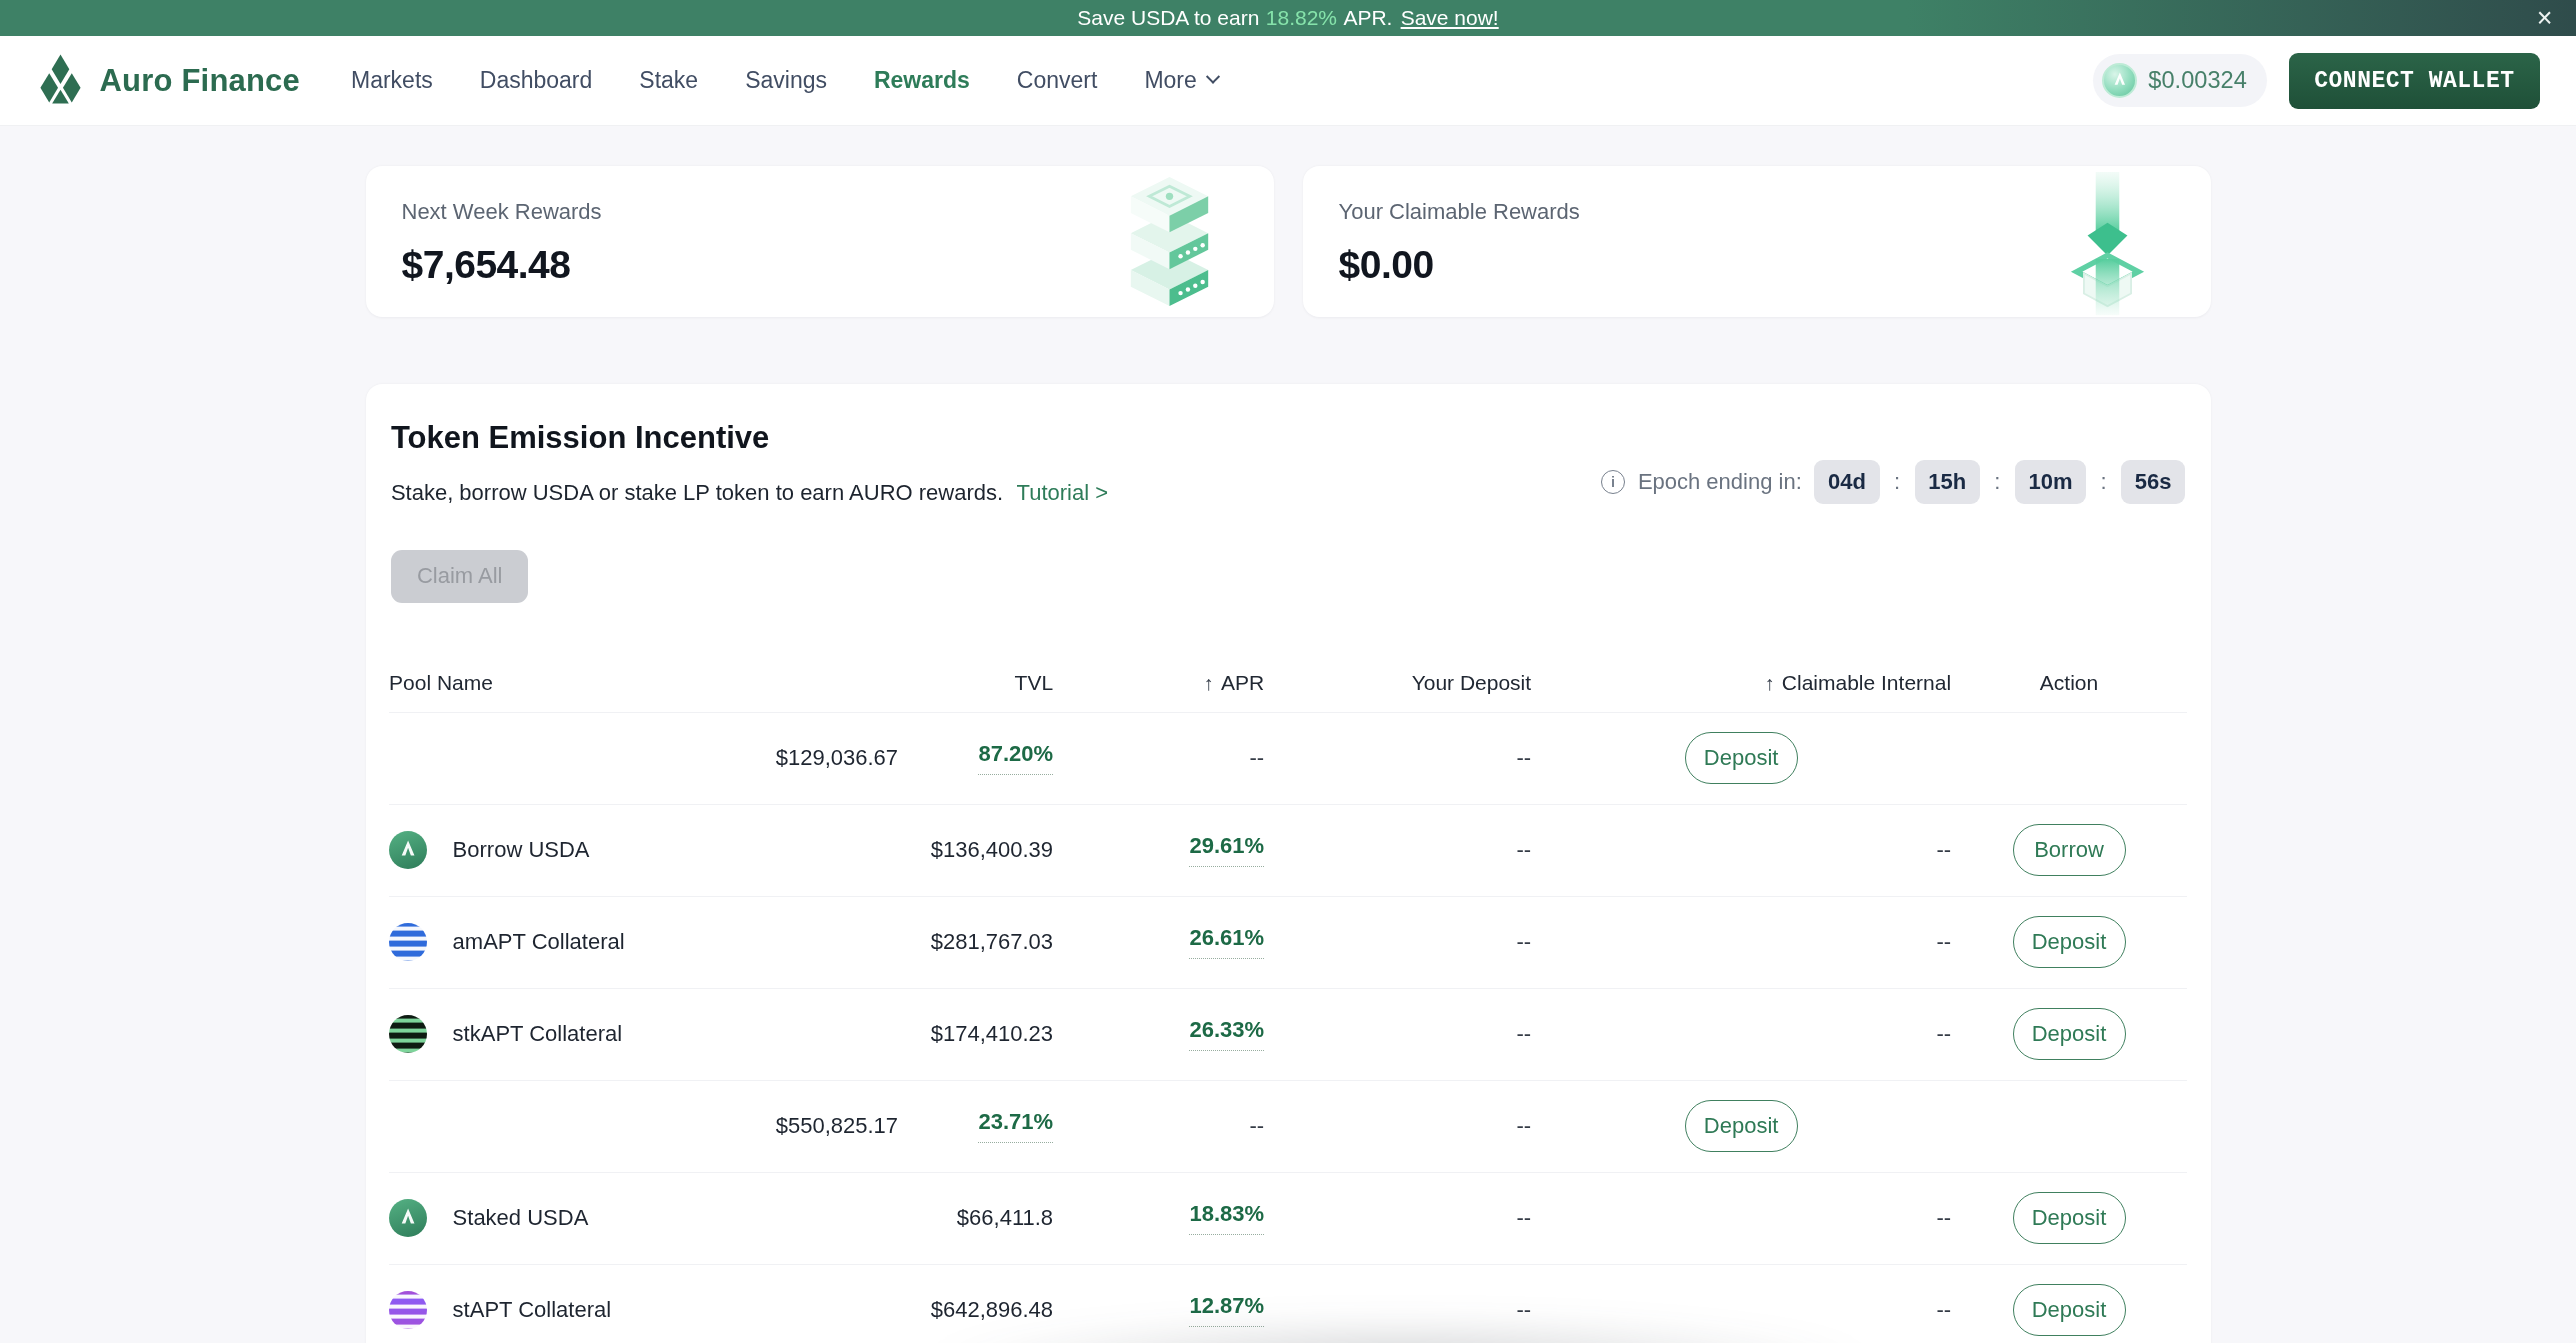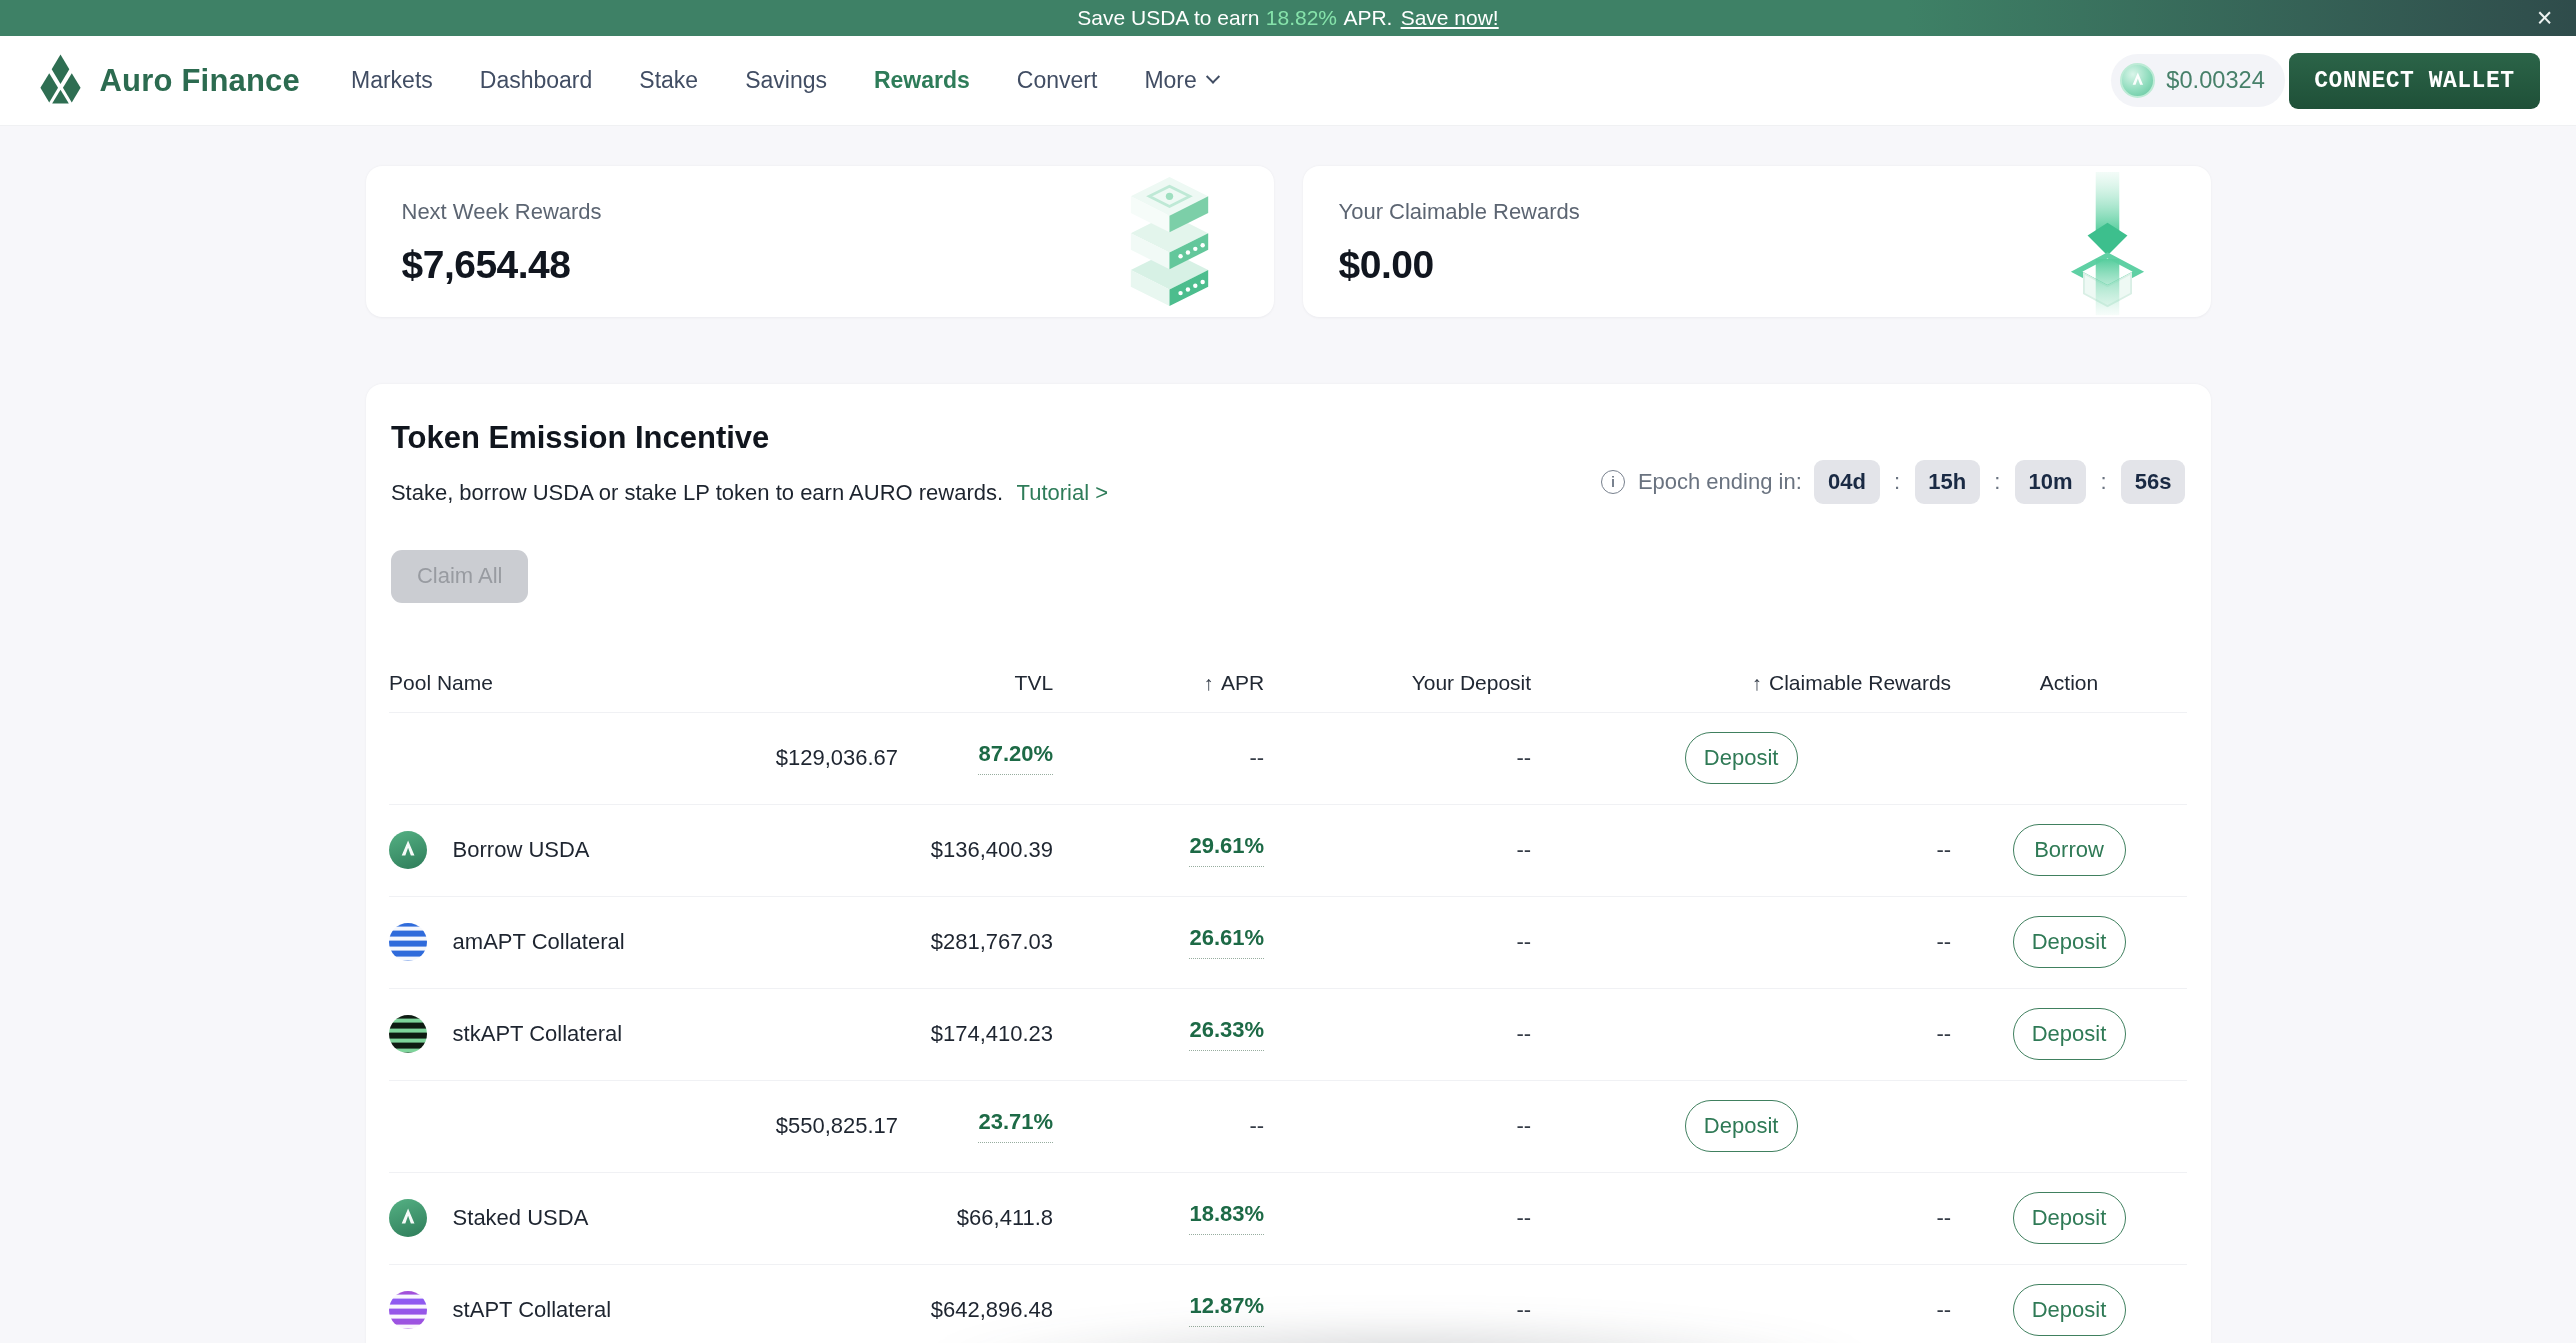--- a/index.html
+++ b/index.html
@@ -19,21 +19,21 @@
   
   .header { height:90px; background:#fff; display:flex; align-items:center; padding:0 36px;
             border-bottom:0.9px solid #f0f1f3; }
   .brand { display:flex; align-items:center; gap:14.5px; cursor:pointer; }
   .brand-name { font-size:31px; font-weight:bold; color:#2c6b50; letter-spacing:0.2px; }
   .nav { display:flex; align-items:center; margin-left:51px; gap:47px; }
   .nav-item { font-size:23px; color:#414d63; font-weight:500; cursor:pointer; display:flex; align-items:center; }
   .nav-item.active { color:#2e7c59; font-weight:600; }
   .chev { width:10px; height:10px; border-right:2.3px solid #414d63; border-bottom:2.3px solid #414d63;
           transform:rotate(45deg) translate(-0.9px,-0.9px); margin-left:11px; margin-top:-5.5px; }
-  .header-right { margin-left:auto; display:flex; align-items:center; gap:4px; }
+  .header-right { margin-left:auto; display:flex; align-items:center; gap:22px; }
   .price-pill { display:flex; align-items:center; gap:11px; background:#f3f4f8; border-radius:908px;
                 height:53px; padding:0 20px 0 9px; cursor:pointer; }
   .coin { width:35px; height:35px; border-radius:50%;
           background:radial-gradient(circle at 35% 30%, #d9f5e9, #8fdcbd 55%, #5fc39a);
           border:2.7px solid #bdebd6; position:relative; }
   .coin::after, .ticon[data-icon="auro-coin"]::after, .ticon[data-icon="usda-green"]::after {
           content:""; position:absolute; left:22%; top:22%; width:56%; height:56%; background:rgba(255,255,255,.95);
           clip-path:polygon(50% 4%, 80% 74%, 63% 74%, 50% 38%, 37% 74%, 20% 74%); }
   .price-val { font-size:23.6px; color:#47806a; font-weight:500; }
   .connect-btn { height:56px; border:none; border-radius:9px; padding:0 25.5px; cursor:pointer;
@@ -237,21 +237,21 @@
           <span class="c-right">
             <span class="h-sort">
               <span class="arrow">↑</span>
               <span>APR</span>
             </span>
           </span>
           <span class="c-right">Your Deposit</span>
           <span class="c-right">
             <span class="h-sort">
               <span class="arrow">↑</span>
-              <span>Claimable Rewards</span>
+              <span>Claimable Internal</span>
             </span>
           </span>
           <span class="c-center">Action</span>
         </div>
 
         <div class="trow tbody-row">
           <span class="c-right">$129,036.67</span>
           <span class="c-right"><span class="apr-val">87.20%</span></span>
           <span class="c-right dashes">--</span>
           <span class="c-right dashes">--</span>

